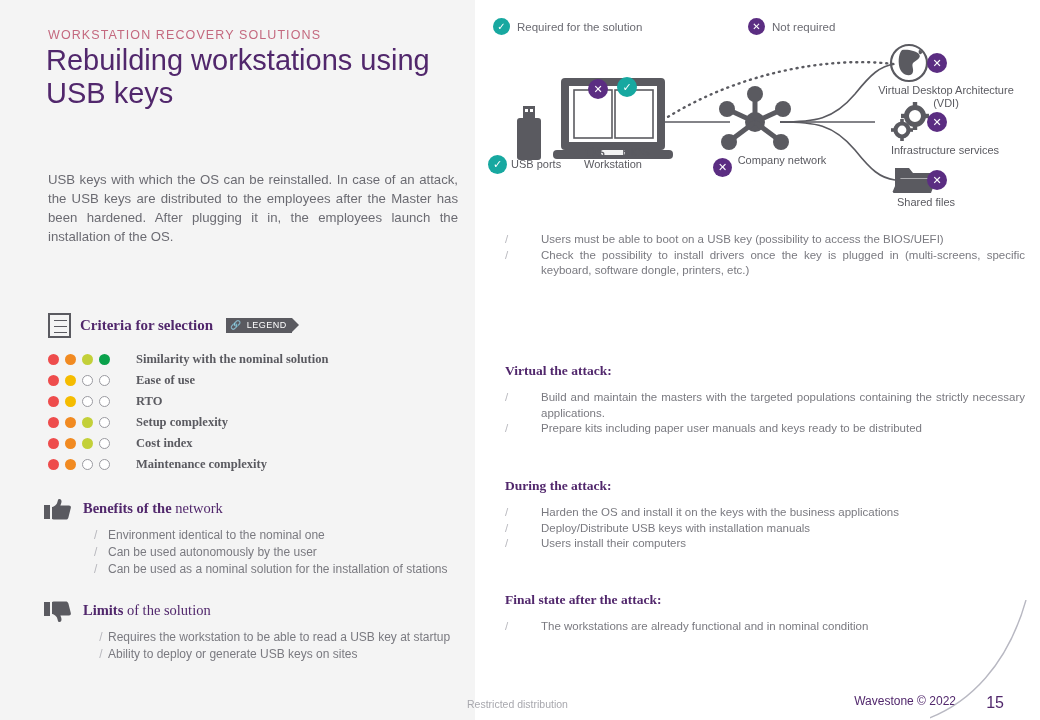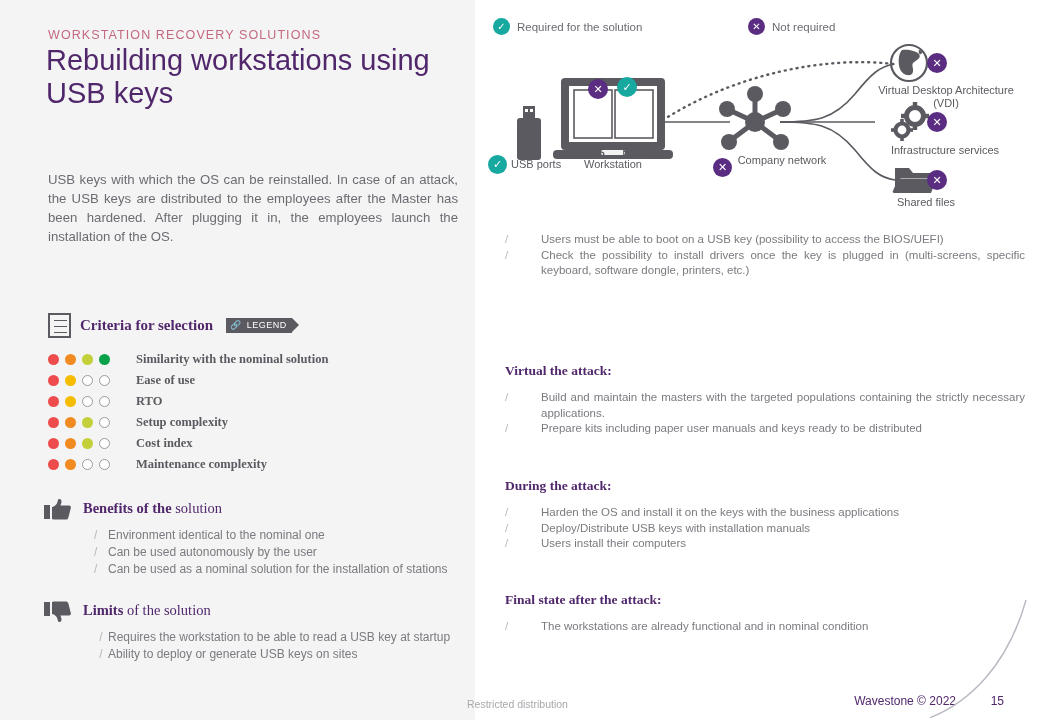--- a/index.html
+++ b/index.html
@@ -170,21 +170,21 @@
     font-size: 10.5px; color: #a8a8ae;
     white-space: nowrap;
   }
   .footer-left .clip { margin-left: -12px; display: inline-block; text-align: right; }
   .footer-right {
     position: absolute; right: 84px; top: 694px;
     font-size: 12px; color: #51276c;
   }
   .page-no {
     position: absolute; right: 36px; top: 694px;
-    font-size: 12px; color: #51276c;
+    font-size: 16px; color: #51276c;
   }
   .corner-arc {
     position: absolute; right: 0; bottom: 0;
     width: 110px; height: 120px; pointer-events: none;
   }
 </style>
 </head>
 <body>
 
 <div class="slide">
@@ -268,21 +268,21 @@
 
     <div class="bl-block" style="top:498px;">
       <div class="bl-head">
         <span class="thumb-icon">
           <svg viewBox="0 0 28 24" width="28" height="24">
             <rect x="0" y="7" width="6" height="14" fill="#5a5a60"></rect>
             <path d="M8 21 L8 9 C8 9 11 8.5 12.6 6 C14 3.8 13.4 1 15.4 1 C17.2 1 17.8 2.8 17.4 4.6 C17.1 5.9 16.4 7.4 16.4 7.4 L25 7.4 C26.4 7.4 27.2 8.6 26.8 9.9 L24.4 19.4 C24 21 23 21.6 21.6 21.6 L9.6 21.6 Z" fill="#5a5a60"></path>
           </svg>
         </span>
         <span class="bl-title">
-          <b>Benefits of the</b><span> solution</span>
+          <b>Benefits of the</b><span> network</span>
         </span>
       </div>
       <div class="bl-list" id="benefits-list">
           <div class="bl-item">
             <span class="slash">/</span>
             <span>Environment identical to the nominal one</span>
           </div>
           <div class="bl-item">
             <span class="slash">/</span>
             <span>Can be used autonomously by the user</span>

